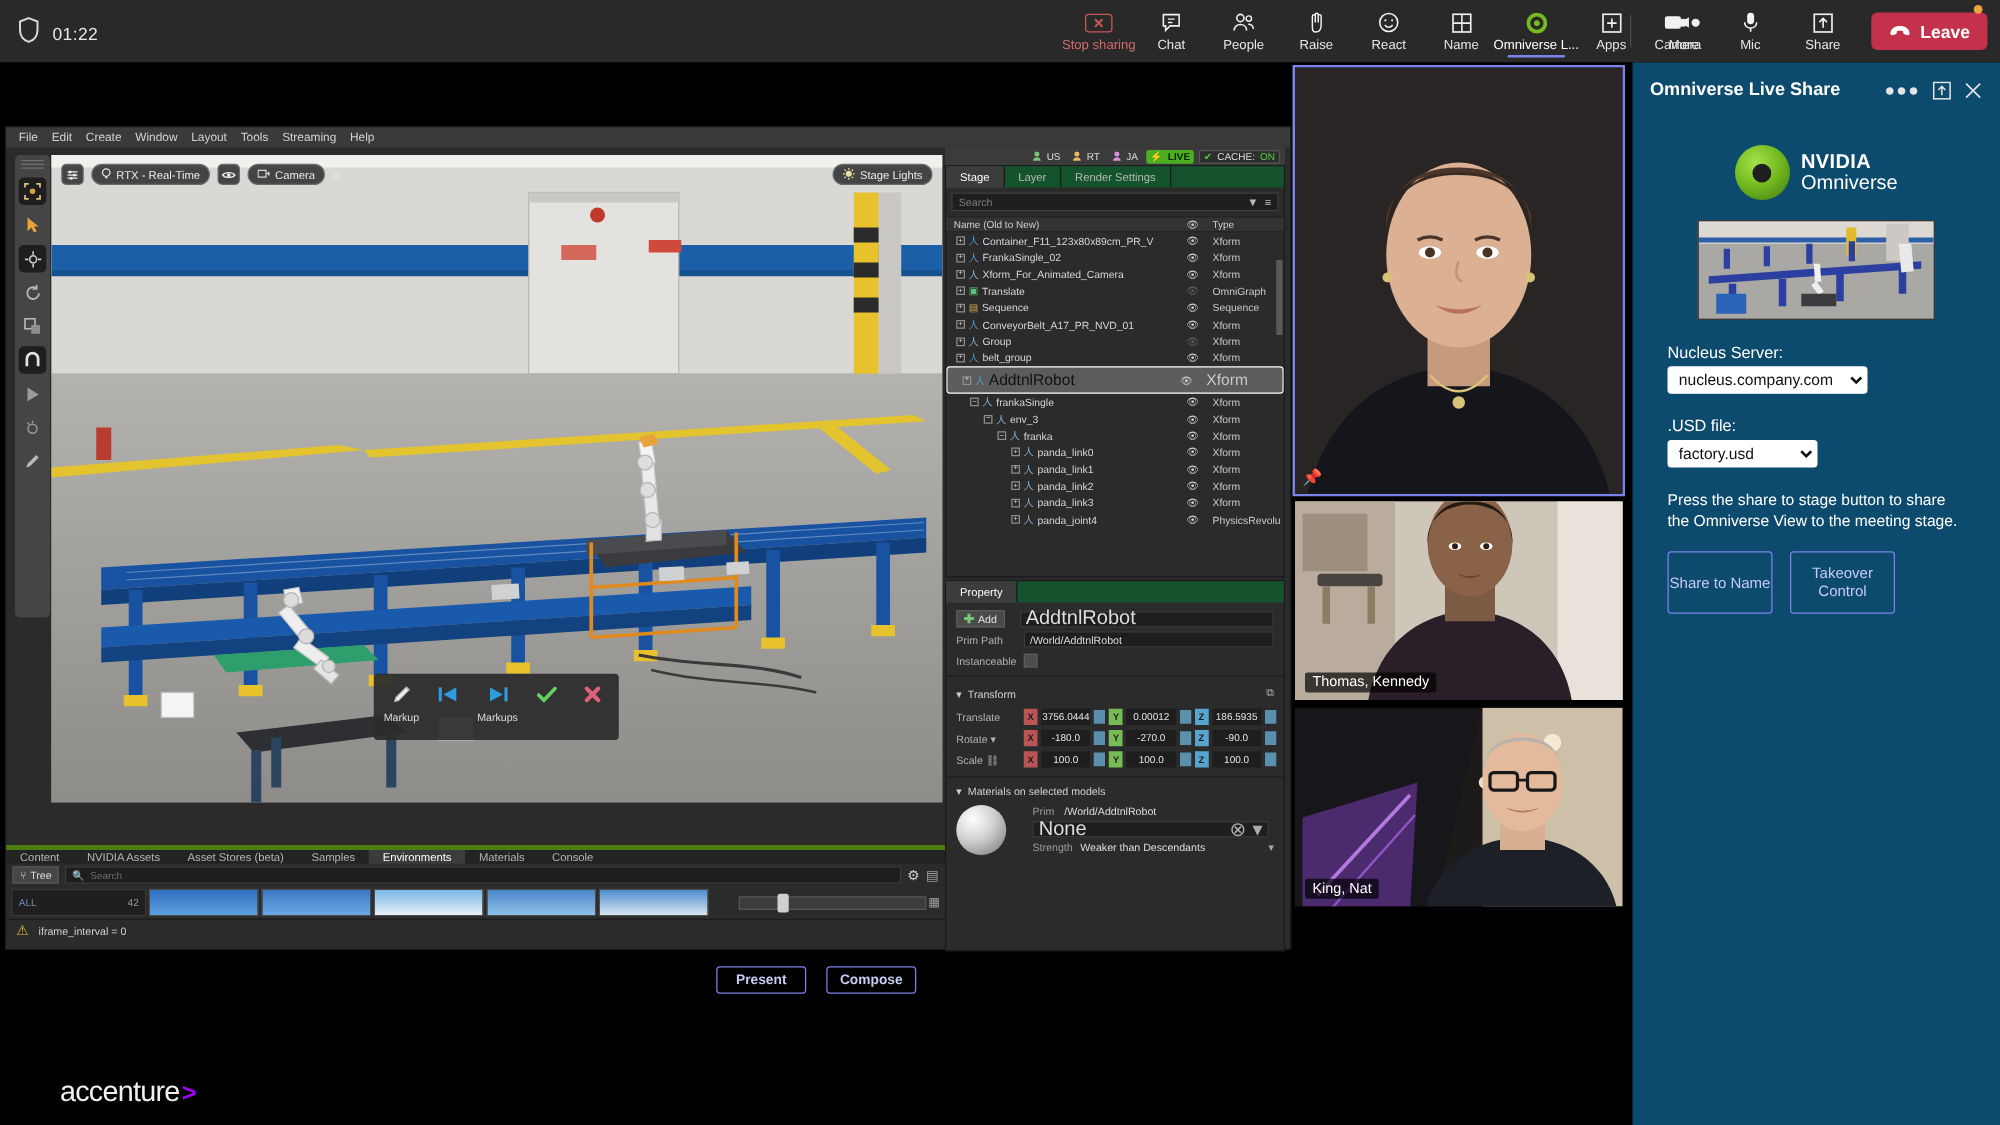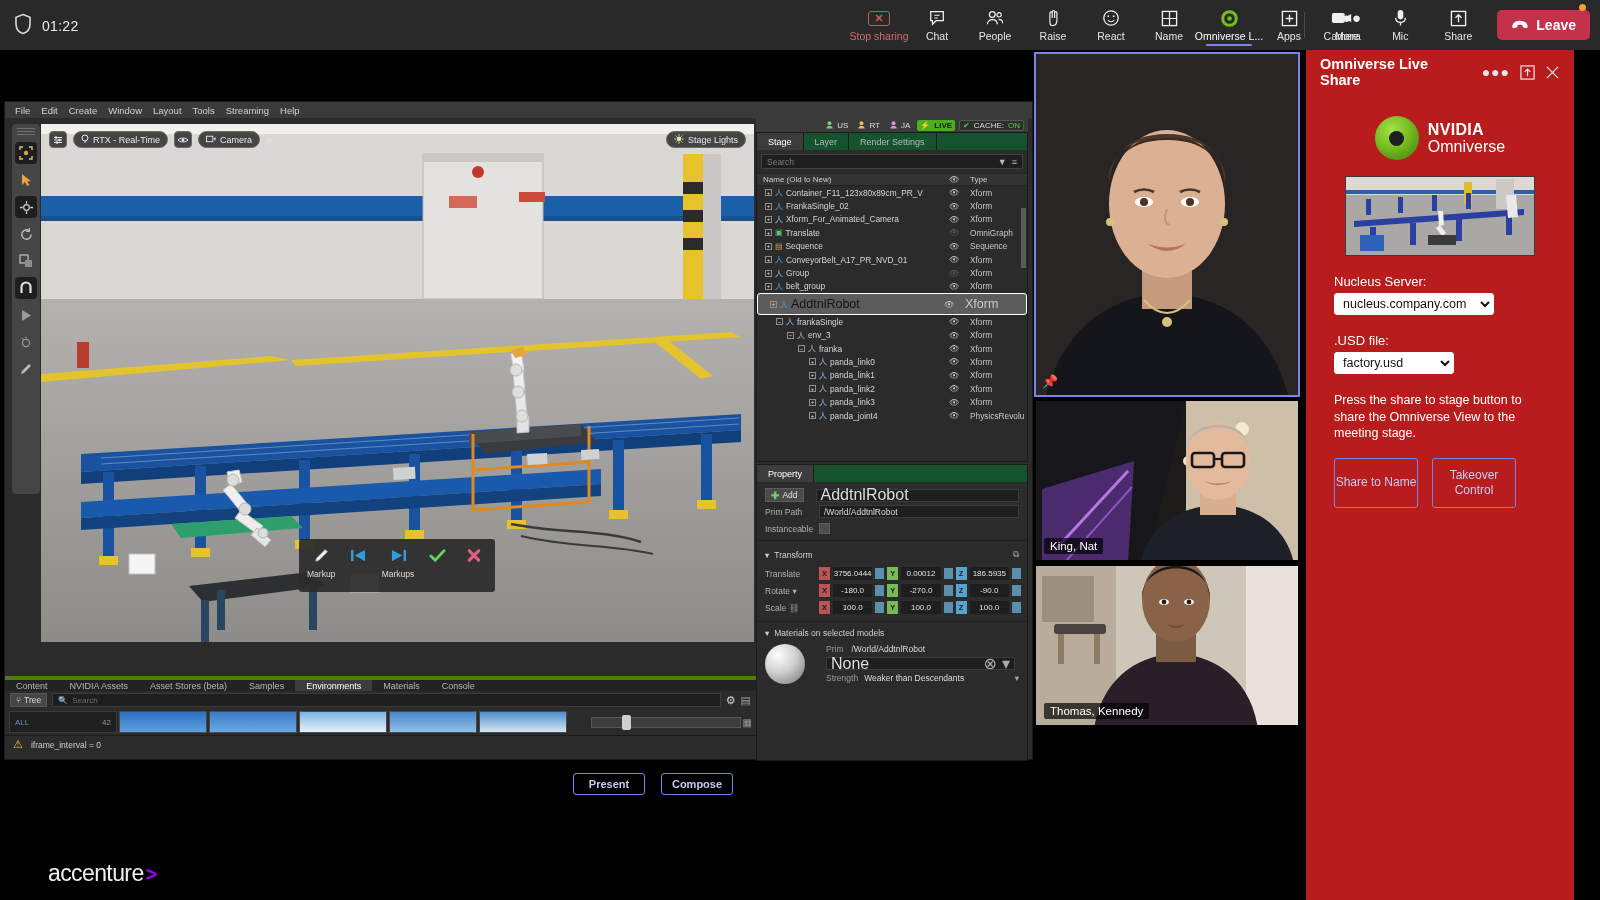--- a/index.html
+++ b/index.html
@@ -205,21 +205,21 @@
   .tile.speaking { border-color: #7b83eb; }
   .tile-name {
     position: absolute; bottom: 6px; left: 8px; background: #000000b0;
     color: #fff; font-size: 11.5px; padding: 2px 6px; border-radius: 2px;
   }
   .pin {
     position: absolute; left: 6px; bottom: 6px; color: #fff; font-size: 13px;
   }
 
   
-  .rpanel { position: absolute; left: 1306px; top: 50px; width: 268px; height: 850px; background: #b91c1c; }
+  .rpanel { position: absolute; left: 1306px; top: 50px; width: 294px; height: 850px; background: #0c4a6e; }
   .rp-head { height: 44px; display: flex; align-items: center; padding: 0 14px; gap: 10px; }
   .rp-title { color: #fff; font-size: 14.5px; font-weight: 700; flex: 1; }
   .rp-ic { color: #e5e5e5; font-size: 14px; cursor: pointer; display:flex; align-items:center; }
   .rp-body { padding: 10px 28px 0 28px; }
   .nvlogo { display: flex; align-items: center; gap: 9px; justify-content: center; margin: 12px 0 16px 0; }
   .nvring {
     width: 44px; height: 44px; border-radius: 50%;
     background: radial-gradient(circle at 38% 32%, #a6e24a 0%, #76bc21 45%, #3c7a10 100%);
     display: flex; align-items: center; justify-content: center;
   }
@@ -1060,46 +1060,20 @@
         <circle cx="131" cy="268" r="5" fill="#d8c27a"></circle>
 
         <circle cx="74" cy="168" r="4" fill="#d8c27a"></circle>
         <circle cx="188" cy="168" r="4" fill="#d8c27a"></circle>
       </svg>
       <span class="pin">📌</span>
     </div>
 
     <div class="tile" style="height:163px;margin-top:2px">
       <svg width="266" height="163" viewBox="0 0 266 163" style="display:block">
-        <rect width="266" height="163" fill="#1d1b1a"></rect>
-        <rect x="150" y="0" width="116" height="163" fill="#cdbfa8"></rect>
-        <path d="M0 0 L150 0 L110 163 L0 163 Z" fill="#17161a"></path>
-
-        <path d="M6 88 L98 60 L92 163 L6 163 Z" fill="#4b2b6e"></path>
-        <path d="M18 150 L92 70" stroke="#b478e0" stroke-width="3"></path>
-        <path d="M30 160 L96 86" stroke="#8e54c4" stroke-width="2"></path>
-
-        <circle cx="206" cy="28" r="7" fill="#f4ead2"></circle>
-        <circle cx="152" cy="60" r="5" fill="#efe2c6"></circle>
-
-        <path d="M104 163 C 112 122, 150 104, 182 104 C 214 104, 250 122, 258 163 Z" fill="#1e2027"></path>
-        <path d="M164 84 h36 v30 h-36z" fill="#d8ae90"></path>
-        <ellipse cx="182" cy="60" rx="32" ry="39" fill="#e3bb9c"></ellipse>
-        <path d="M150 52 C 150 18, 214 18, 214 52 C 212 32, 200 24, 182 24 C 164 24, 152 32, 150 52z" fill="#b6b2ad"></path>
-
-        <rect x="156" y="52" width="22" height="14" rx="3" fill="none" stroke="#191919" stroke-width="2.6"></rect>
-        <rect x="186" y="52" width="22" height="14" rx="3" fill="none" stroke="#191919" stroke-width="2.6"></rect>
-        <path d="M178 58 h8" stroke="#191919" stroke-width="2.2"></path>
-        <path d="M168 80 q14 8 28 0 q-14 5 -28 0z" fill="#b67a67"></path>
-      </svg>
-      <span class="tile-name">King, Nat</span>
-    </div>
-
-    <div class="tile" style="height:163px;margin-top:2px">
-      <svg width="266" height="163" viewBox="0 0 266 163" style="display:block">
         <rect width="266" height="163" fill="#d9cfc2"></rect>
         <rect x="0" y="0" width="266" height="163" fill="#cfc6ba"></rect>
         <rect x="0" y="0" width="80" height="163" fill="#b9ac9c"></rect>
         <rect x="6" y="10" width="52" height="46" fill="#9d8f7e"></rect>
         <rect x="210" y="0" width="56" height="163" fill="#e8e2da"></rect>
 
         <rect x="18" y="58" width="52" height="10" rx="3" fill="#4a4440"></rect>
         <rect x="22" y="68" width="6" height="30" fill="#8b7c66"></rect>
         <rect x="58" y="68" width="6" height="30" fill="#8b7c66"></rect>
 
@@ -1107,20 +1081,46 @@
         <path d="M120 62 h40 v34 h-40z" fill="#7c5b44"></path>
         <ellipse cx="140" cy="34" rx="34" ry="42" fill="#8a6248"></ellipse>
         <path d="M106 34 C 104 -8, 176 -8, 174 34 C 172 10, 160 0, 140 0 C 120 0, 108 10, 106 34Z" fill="#241a14"></path>
         <ellipse cx="128" cy="36" rx="5" ry="3" fill="#fff"></ellipse>
           <circle cx="128" cy="36" r="2.4" fill="#2b1d14"></circle>
         <ellipse cx="153" cy="36" rx="5" ry="3" fill="#fff"></ellipse>
           <circle cx="153" cy="36" r="2.4" fill="#2b1d14"></circle>
         <path d="M130 58 q10 7 20 0 q-10 4 -20 0z" fill="#6d3f36"></path>
       </svg>
       <span class="tile-name">Thomas, Kennedy</span>
+    </div>
+
+    <div class="tile" style="height:163px;margin-top:2px">
+      <svg width="266" height="163" viewBox="0 0 266 163" style="display:block">
+        <rect width="266" height="163" fill="#1d1b1a"></rect>
+        <rect x="150" y="0" width="116" height="163" fill="#cdbfa8"></rect>
+        <path d="M0 0 L150 0 L110 163 L0 163 Z" fill="#17161a"></path>
+
+        <path d="M6 88 L98 60 L92 163 L6 163 Z" fill="#4b2b6e"></path>
+        <path d="M18 150 L92 70" stroke="#b478e0" stroke-width="3"></path>
+        <path d="M30 160 L96 86" stroke="#8e54c4" stroke-width="2"></path>
+
+        <circle cx="206" cy="28" r="7" fill="#f4ead2"></circle>
+        <circle cx="152" cy="60" r="5" fill="#efe2c6"></circle>
+
+        <path d="M104 163 C 112 122, 150 104, 182 104 C 214 104, 250 122, 258 163 Z" fill="#1e2027"></path>
+        <path d="M164 84 h36 v30 h-36z" fill="#d8ae90"></path>
+        <ellipse cx="182" cy="60" rx="32" ry="39" fill="#e3bb9c"></ellipse>
+        <path d="M150 52 C 150 18, 214 18, 214 52 C 212 32, 200 24, 182 24 C 164 24, 152 32, 150 52z" fill="#b6b2ad"></path>
+
+        <rect x="156" y="52" width="22" height="14" rx="3" fill="none" stroke="#191919" stroke-width="2.6"></rect>
+        <rect x="186" y="52" width="22" height="14" rx="3" fill="none" stroke="#191919" stroke-width="2.6"></rect>
+        <path d="M178 58 h8" stroke="#191919" stroke-width="2.2"></path>
+        <path d="M168 80 q14 8 28 0 q-14 5 -28 0z" fill="#b67a67"></path>
+      </svg>
+      <span class="tile-name">King, Nat</span>
     </div>
   </div>
 
   <div class="rpanel">
     <div class="rp-head">
       <span class="rp-title">Omniverse Live Share</span>
       <span class="rp-ic dots">●●●</span>
       <span class="rp-ic">
         <svg width="15" height="15" viewBox="0 0 16 16">
             <rect x="1" y="1" width="14" height="14" fill="none" stroke="#e5e5e5" stroke-width="1.3"></rect>

